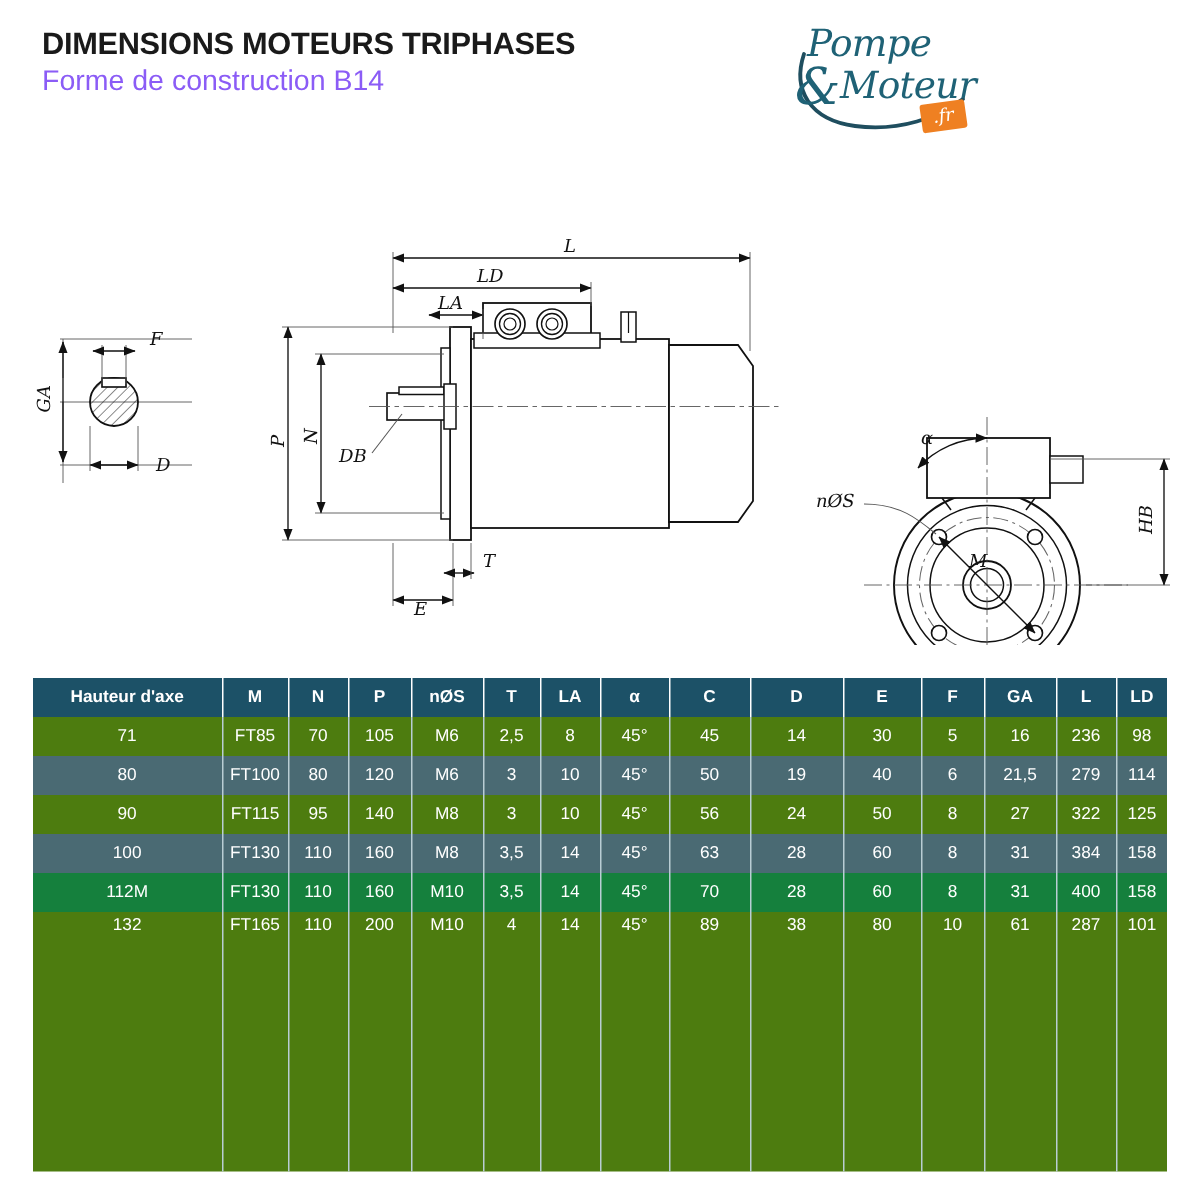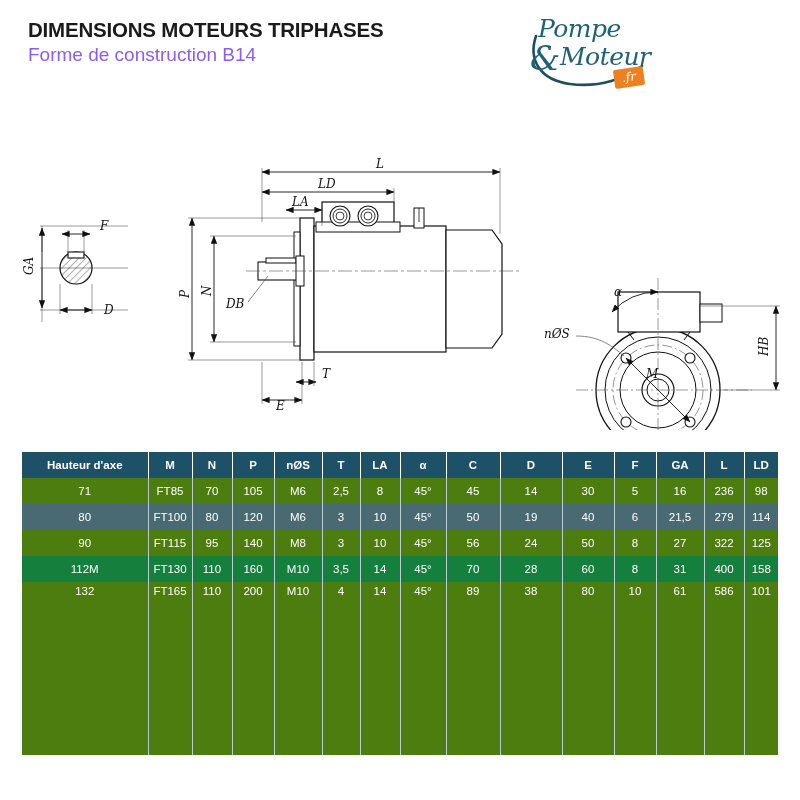--- a/index.html
+++ b/index.html
@@ -362,20 +362,37 @@
           <td>10</td>
           <td>45°</td>
           <td>56</td>
           <td>24</td>
           <td>50</td>
           <td>8</td>
           <td>27</td>
           <td>322</td>
           <td>125</td>
         </tr>
+        <tr class="r-dark">
+          <td>100</td>
+          <td>FT130</td>
+          <td>110</td>
+          <td>160</td>
+          <td>M8</td>
+          <td>3,5</td>
+          <td>14</td>
+          <td>45°</td>
+          <td>63</td>
+          <td>28</td>
+          <td>60</td>
+          <td>8</td>
+          <td>31</td>
+          <td>384</td>
+          <td>158</td>
+        </tr>
         <tr class="r-hl">
           <td>112M</td>
           <td>FT130</td>
           <td>110</td>
           <td>160</td>
           <td>M10</td>
           <td>3,5</td>
           <td>14</td>
           <td>45°</td>
           <td>70</td>
@@ -420,21 +437,21 @@
           <td>
             <div>80</div>
           </td>
           <td>
             <div>10</div>
           </td>
           <td>
             <div>61</div>
           </td>
           <td>
-            <div>586</div>
+            <div>287</div>
           </td>
           <td>
             <div>101</div>
           </td>
         </tr>
       </tbody>
   </table>
 </div>
 
 </body></html>

